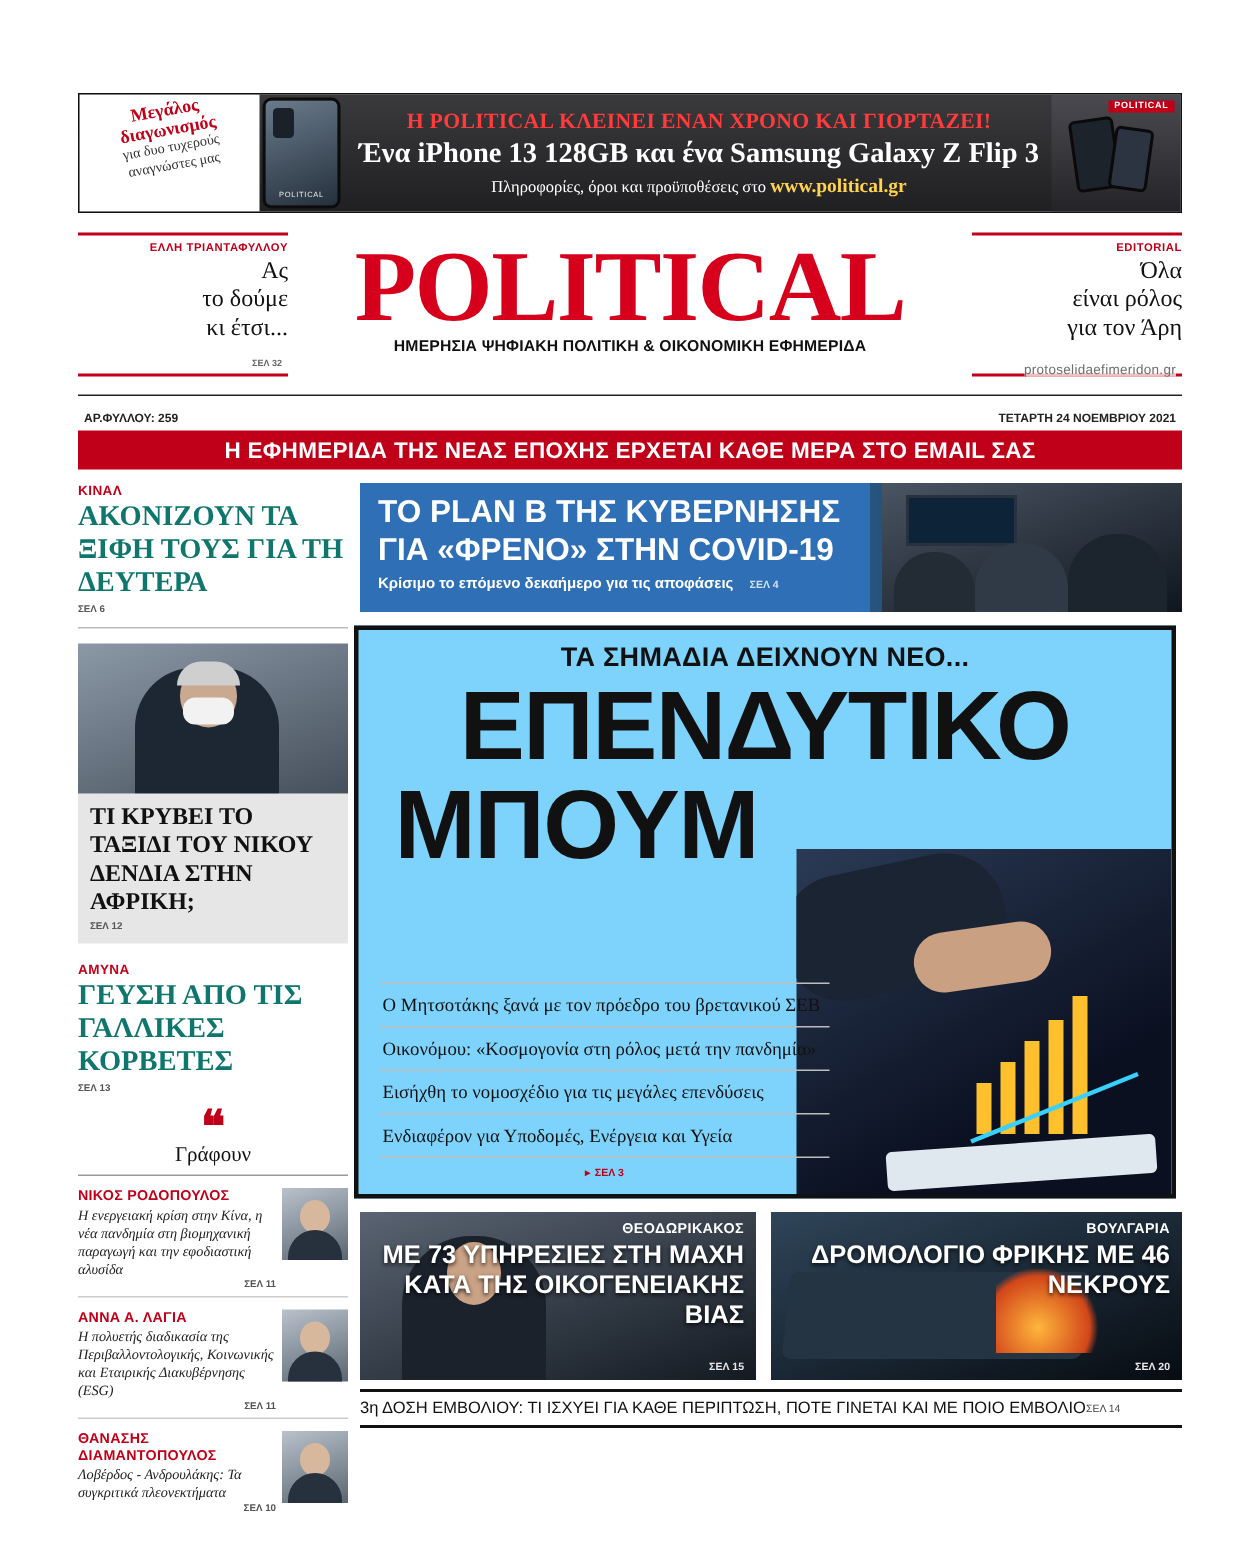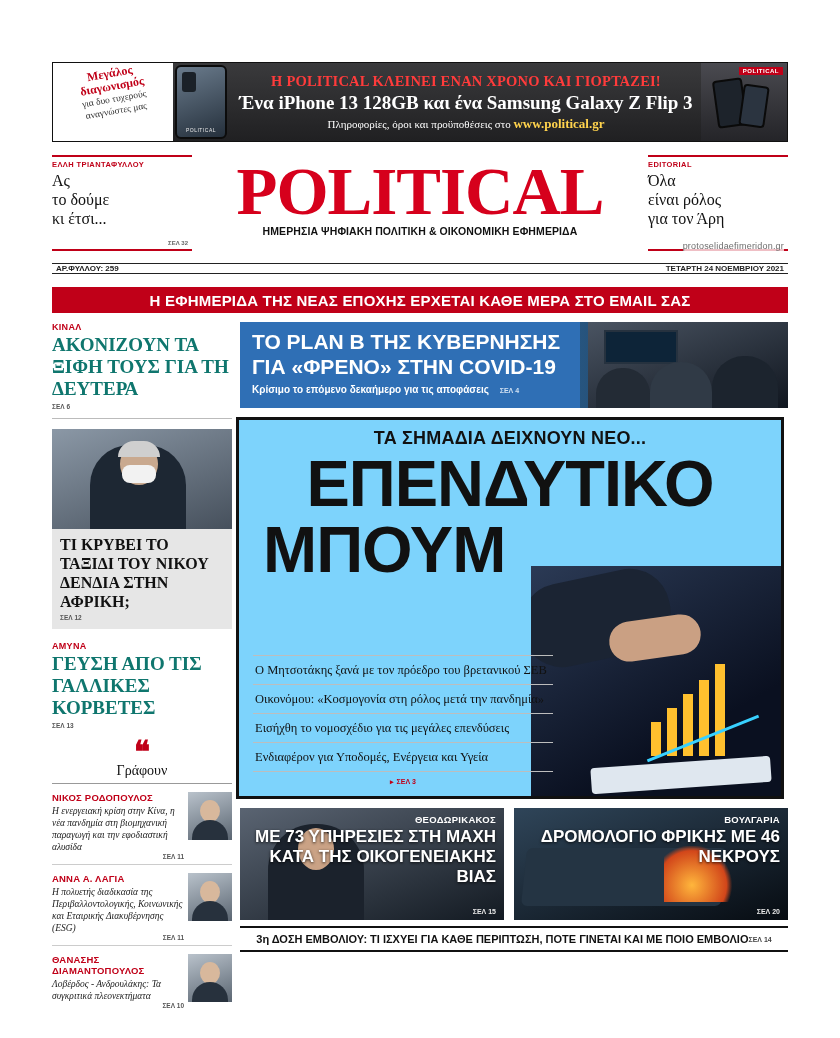--- a/index.html
+++ b/index.html
@@ -124,21 +124,21 @@
     display: flex;
     align-items: stretch;
   }
   .side-col {
     width: 140px;
     flex: 0 0 140px;
     border-top: 2px solid #c00018;
     border-bottom: 2px solid #c00018;
     position: relative;
     padding-top: 3px;
-    text-align: left;
+    text-align: right;
   }
   .side-col .kicker {
     color: #c00018;
     font-size: 7.5px;
     font-weight: bold;
     letter-spacing: .4px;
     margin-bottom: 2px;
   }
   .side-col .txt {
     font-family: "Liberation Serif", serif;
@@ -180,21 +180,21 @@
     letter-spacing: .2px;
   }
 
   
   .issuebar {
     position: absolute;
     left: 52px; top: 263px;
     width: 736px;
     border-top: 1px solid #222;
     border-bottom: 1px solid #222;
-    padding: 0 4px;
+    padding: 10px 4px;
     display: flex;
     justify-content: space-between;
     font-size: 8px;
     font-weight: bold;
     color: #222;
   }
   .redbar {
     position: absolute;
     left: 52px; top: 287px;
     width: 736px; height: 26px;
@@ -486,23 +486,22 @@
   }
 
   .bottombar {
     position: absolute;
     left: 240px; top: 926px;
     width: 548px; height: 26px;
     border-top: 2px solid #111;
     border-bottom: 2px solid #111;
     display: flex;
     align-items: center;
-    justify-content: center;
     font-size: 11px;
-    font-weight: bold;
+    font-weight: normal;
     color: #111;
   }
   .bottombar .pg { font-size: 7px; color:#444; }
 </style>
 </head>
 <body>
 
 <div class="page">
 
   <div class="promo">

